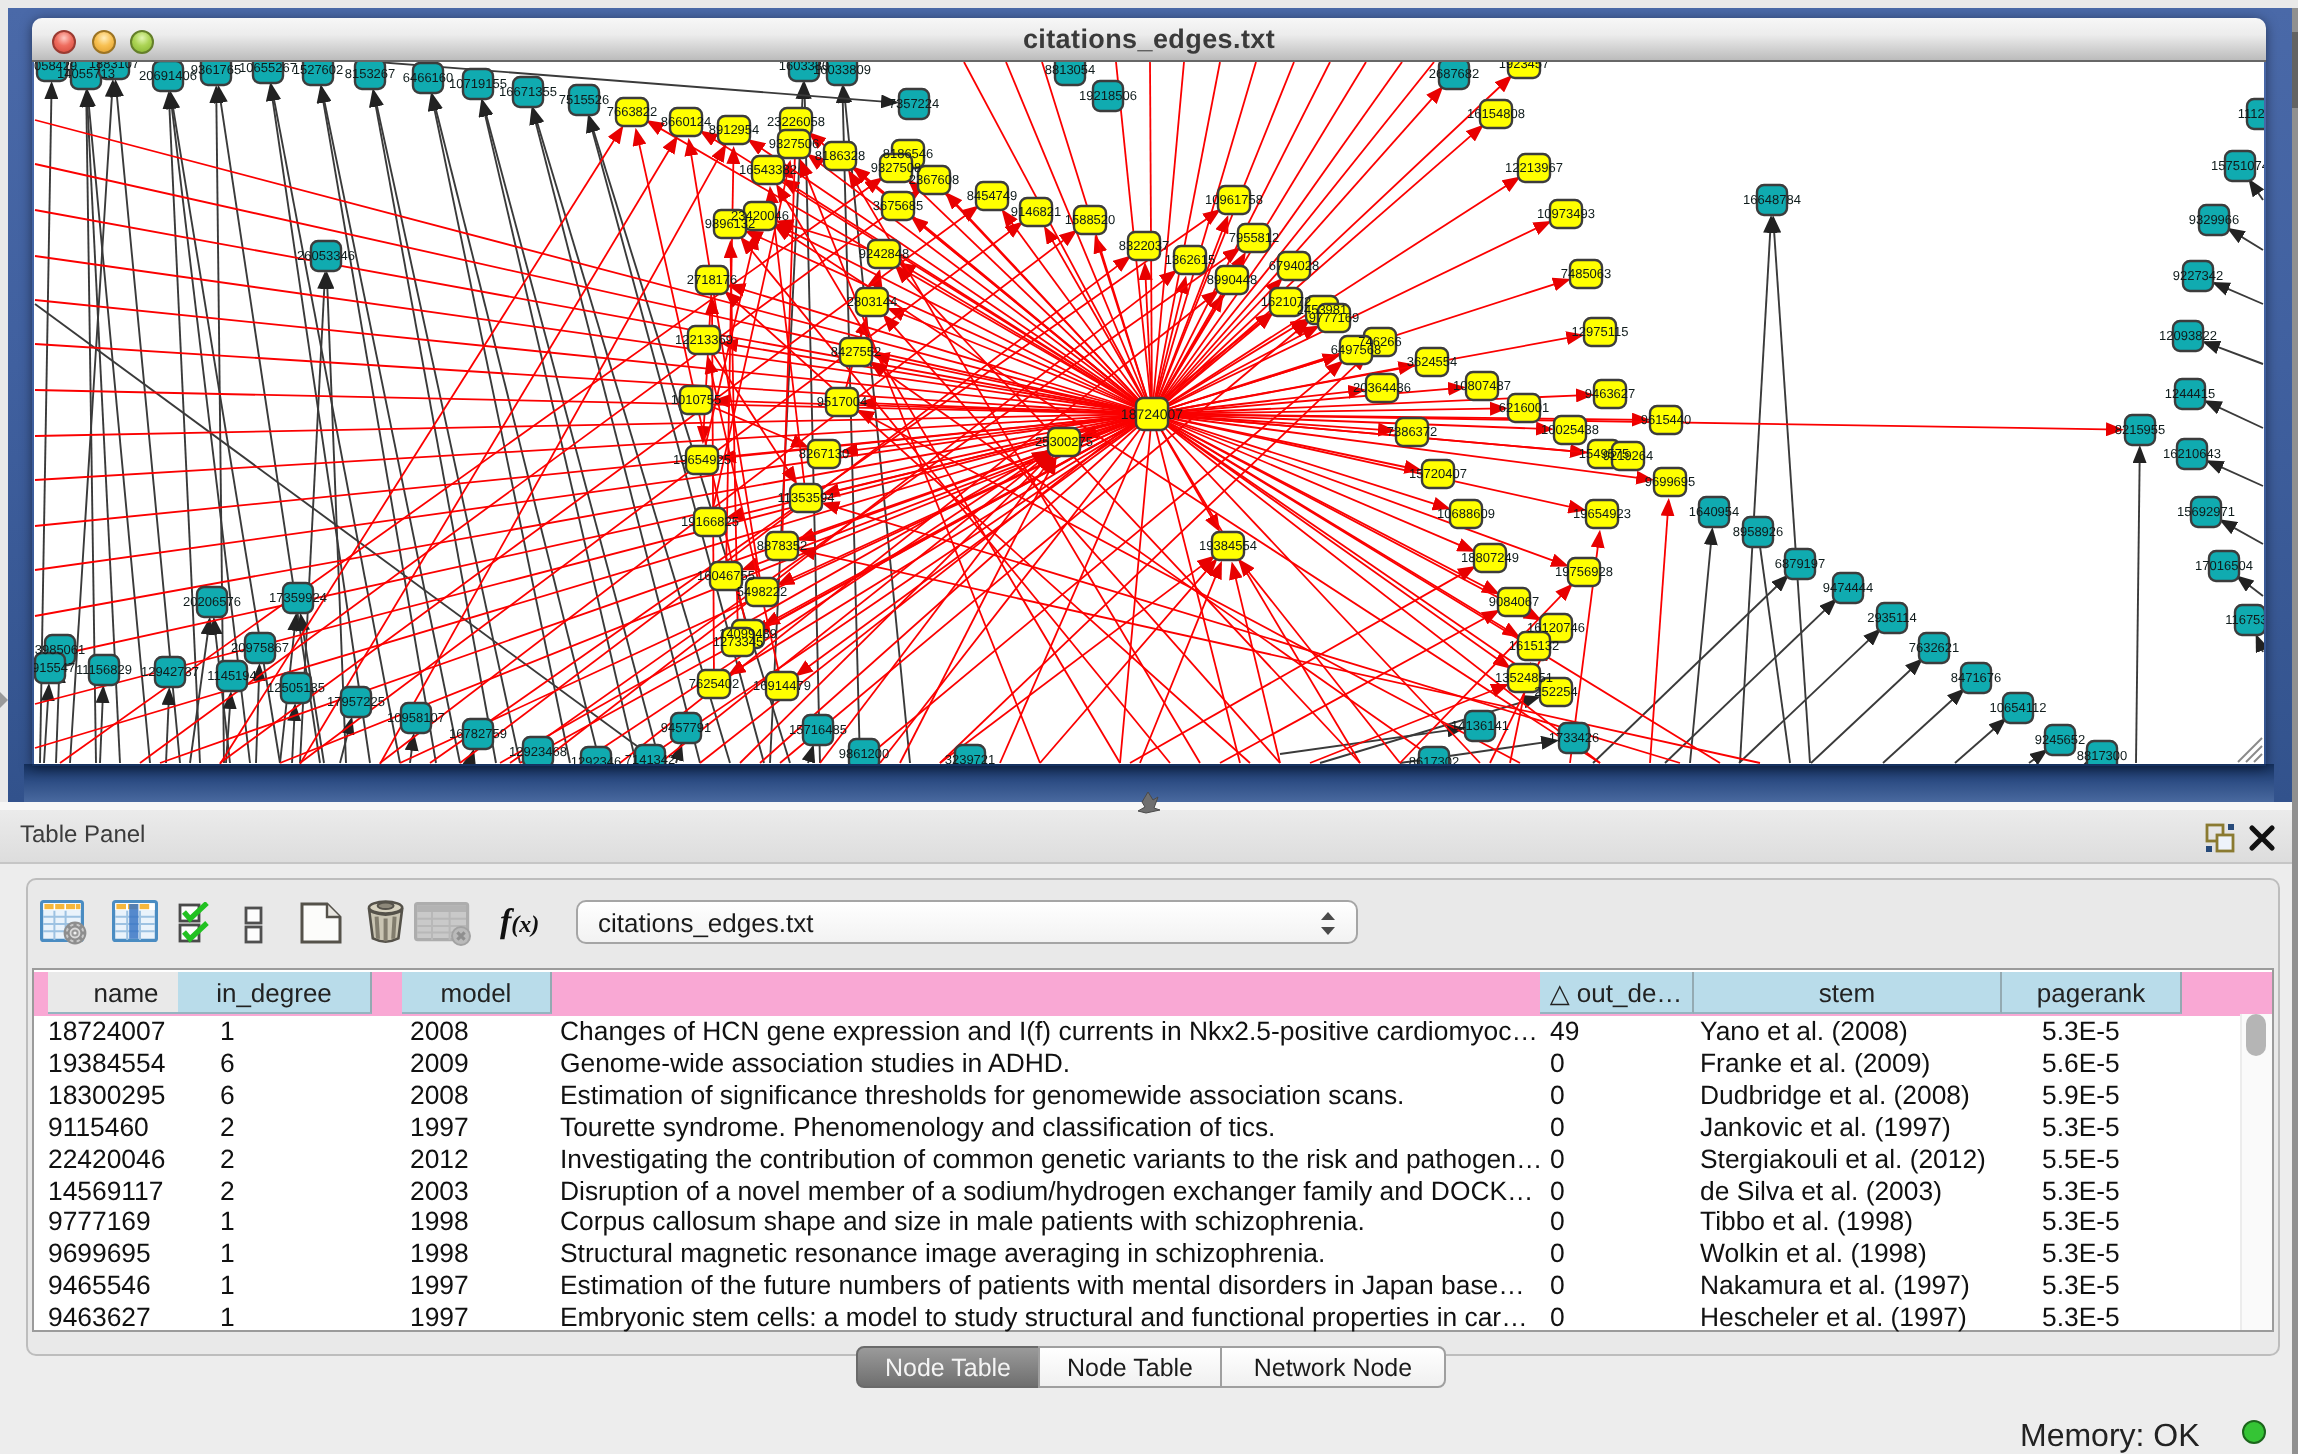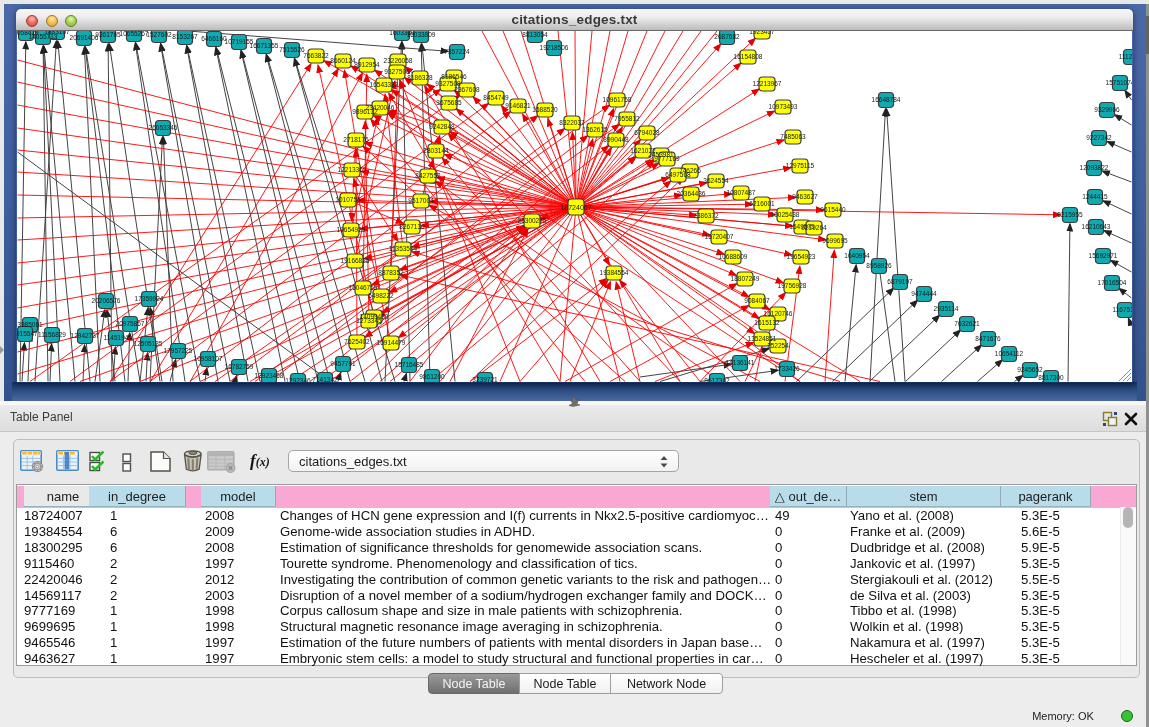--- a/index.html
+++ b/index.html
@@ -47,21 +47,21 @@
 .icon { position:absolute; top:450px; }
 #combo { position:absolute; left:288px; top:450px; width:391px; height:22px; background:linear-gradient(180deg,#ffffff,#f2f2f2);
   border:1px solid #a5a5a5; border-radius:5px; }
 #combo .txt { position:absolute; left:10px; top:3px; font-size:13px; color:#1a1a1a; }
 
 #tabs { position:absolute; left:428px; top:673px; height:21px; }
 .seg { position:absolute; top:0; height:21px; font-size:12.5px; text-align:center; line-height:20px; border:1px solid #9f9f9f; }
 #seg1 { left:0; width:92px; border-radius:4px 0 0 4px; background:linear-gradient(180deg,#9a9a9a,#6f6f6f); color:#f4f4f4; border-color:#6a6a6a; }
 #seg2 { left:91px; width:92px; background:linear-gradient(180deg,#ffffff,#f0f0f0); color:#1a1a1a; }
 #seg3 { left:182px; width:113px; border-radius:0 4px 4px 0; background:linear-gradient(180deg,#ffffff,#f0f0f0); color:#1a1a1a; }
-#memory { position:absolute; left:1010px; top:710px; width:106px; text-align:center; font-size:11px; color:#222; }
+#memory { position:absolute; left:1010px; top:710px; width:106px; text-align:left; font-size:16px; color:#222; }
 #memdot { position:absolute; left:1121px; top:710px; width:12px; height:12px; border-radius:50%; background:#35c435; border:1px solid #1c661c; }
 #collapsearrow { position:absolute; left:0px; top:346px; width:0; height:0;
   border-top:4px solid transparent; border-bottom:4px solid transparent; border-left:4px solid #9a9a9a; }
 </style>
 </head>
 <body>
 <div id="desktop"></div>
 <div id="winshadow"></div>
 <div id="topstrip"></div>
 <div id="leftstrip"></div>

